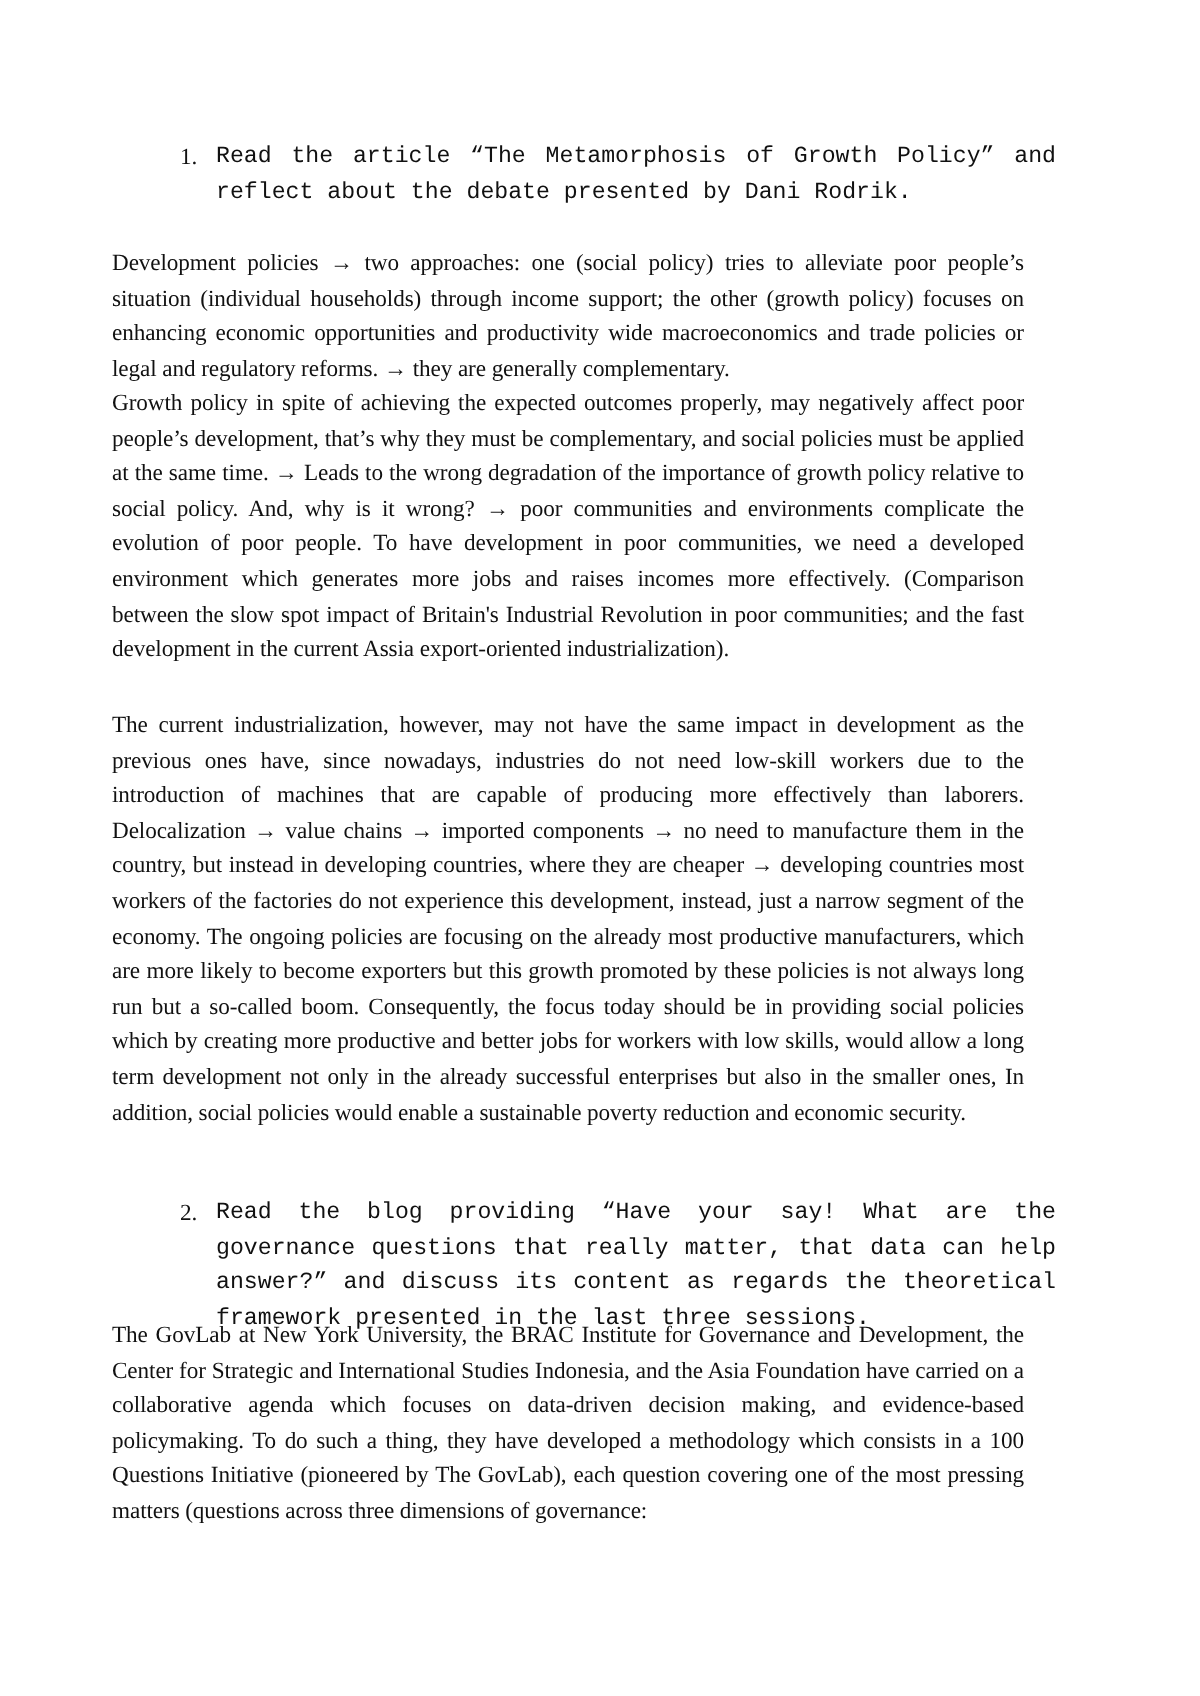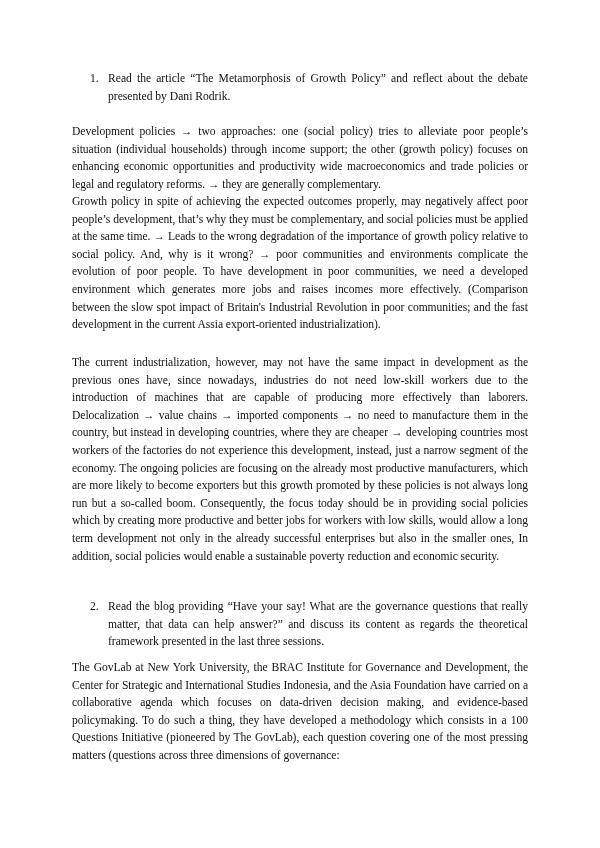--- a/index.html
+++ b/index.html
@@ -17,21 +17,21 @@
   }
   .page {
     position: absolute;
     left: 0; top: 0;
     width: 600px;
     height: 848px;
     background: #ffffff;
   }
   .block {
     position: absolute;
-    left: 72px;
+    left: 56px;
     width: 456px;
     font-size: 11.6px;
     line-height: 17.6px;
     text-align: justify;
     letter-spacing: -0.05px;
   }
   .list-item {
     position: absolute;
     left: 72px;
     width: 456px;
@@ -41,20 +41,21 @@
   .list-num {
     position: absolute;
     left: 18px;
     top: 0;
     width: 14px;
   }
   .list-text {
     margin-left: 36px;
     text-align: justify;
     display: block;
+    font-family: Liberation Mono, monospace;
   }
 </style>
 </head>
 <body>
 
 <div class="page">
 
   <div class="list-item" style="top:70px;">
     <span class="list-num">1.</span>
     <span class="list-text">Read the article “The Metamorphosis of Growth Policy” and reflect about the debate presented by Dani Rodrik.</span>

